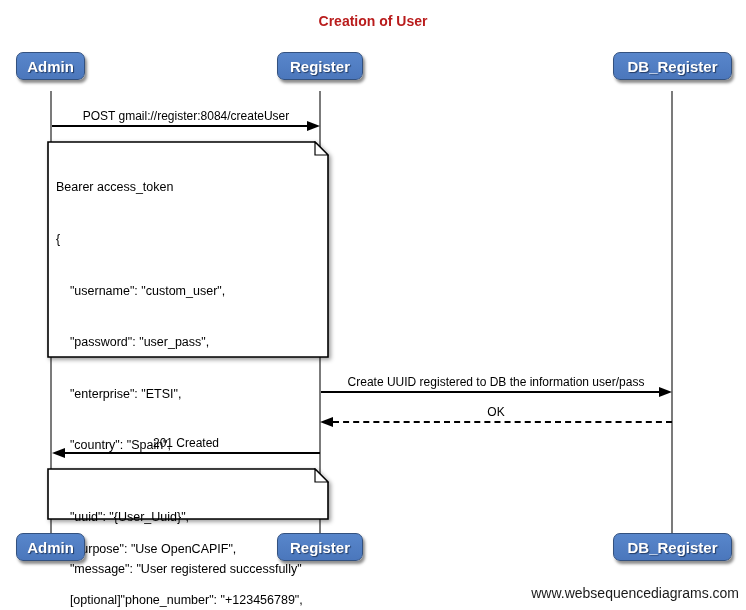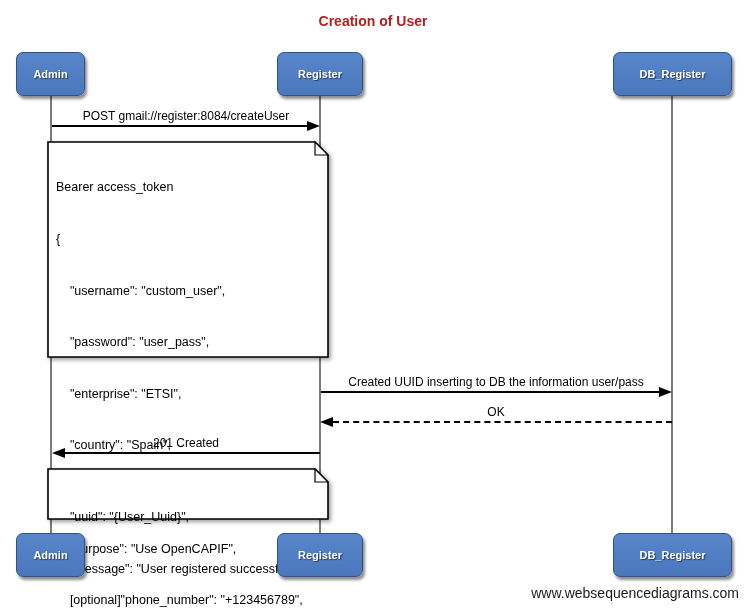--- a/index.html
+++ b/index.html
@@ -33,28 +33,28 @@
     background: #7b7b7b;
     z-index: 1;
   }
   #life-admin    { left: 50px; }
   #life-register { left: 319px; }
   #life-db       { left: 671px; }
 
   
   .actor {
     position: absolute;
-    height: 44px;
+    height: 28px;
     box-sizing: border-box;
     background: linear-gradient(#5886cb, #4b77bc);
     border: 1.5px solid #33517f;
     border-radius: 7px;
     box-shadow: 2px 3px 3px rgba(0,0,0,0.45);
     color: #ffffff;
-    font-size: 11px;
+    font-size: 15px;
     font-weight: bold;
     text-shadow: 1px 1px 1px rgba(10,25,50,0.65);
     display: flex;
     align-items: center;
     justify-content: center;
     z-index: 4;
   }
   #actor-admin-top      { left: 16px;  top: 52px;  width: 69px;  }
   #actor-register-top   { left: 277px; top: 52px;  width: 86px;  }
   #actor-db-top         { left: 613px; top: 52px;  width: 119px; }
@@ -176,21 +176,21 @@
       <div>    "country": "Spain",</div>
       <div>    "email": "example@gmail.com",</div>
       <div>    "purpose": "Use OpenCAPIF",</div>
       <div>    [optional]"phone_number": "+123456789",</div>
       
       
       
     </div>
   </div>
 
-  <div class="msg-label" id="msg2-label">Created UUID inserting to DB the information user/pass</div>
+  <div class="msg-label" id="msg2-label">Create UUID registered to DB the information user/pass</div>
   <div class="msg-line" id="msg2-line"></div>
   <div class="arrowhead right" id="msg2-head"></div>
 
   <div class="msg-label" id="msg3-label">OK</div>
   <div class="msg-line dashed" id="msg3-line"></div>
   <div class="arrowhead left" id="msg3-head"></div>
 
   <div class="msg-label" id="msg4-label">201 Created</div>
   <div class="msg-line" id="msg4-line"></div>
   <div class="arrowhead left" id="msg4-head"></div>

